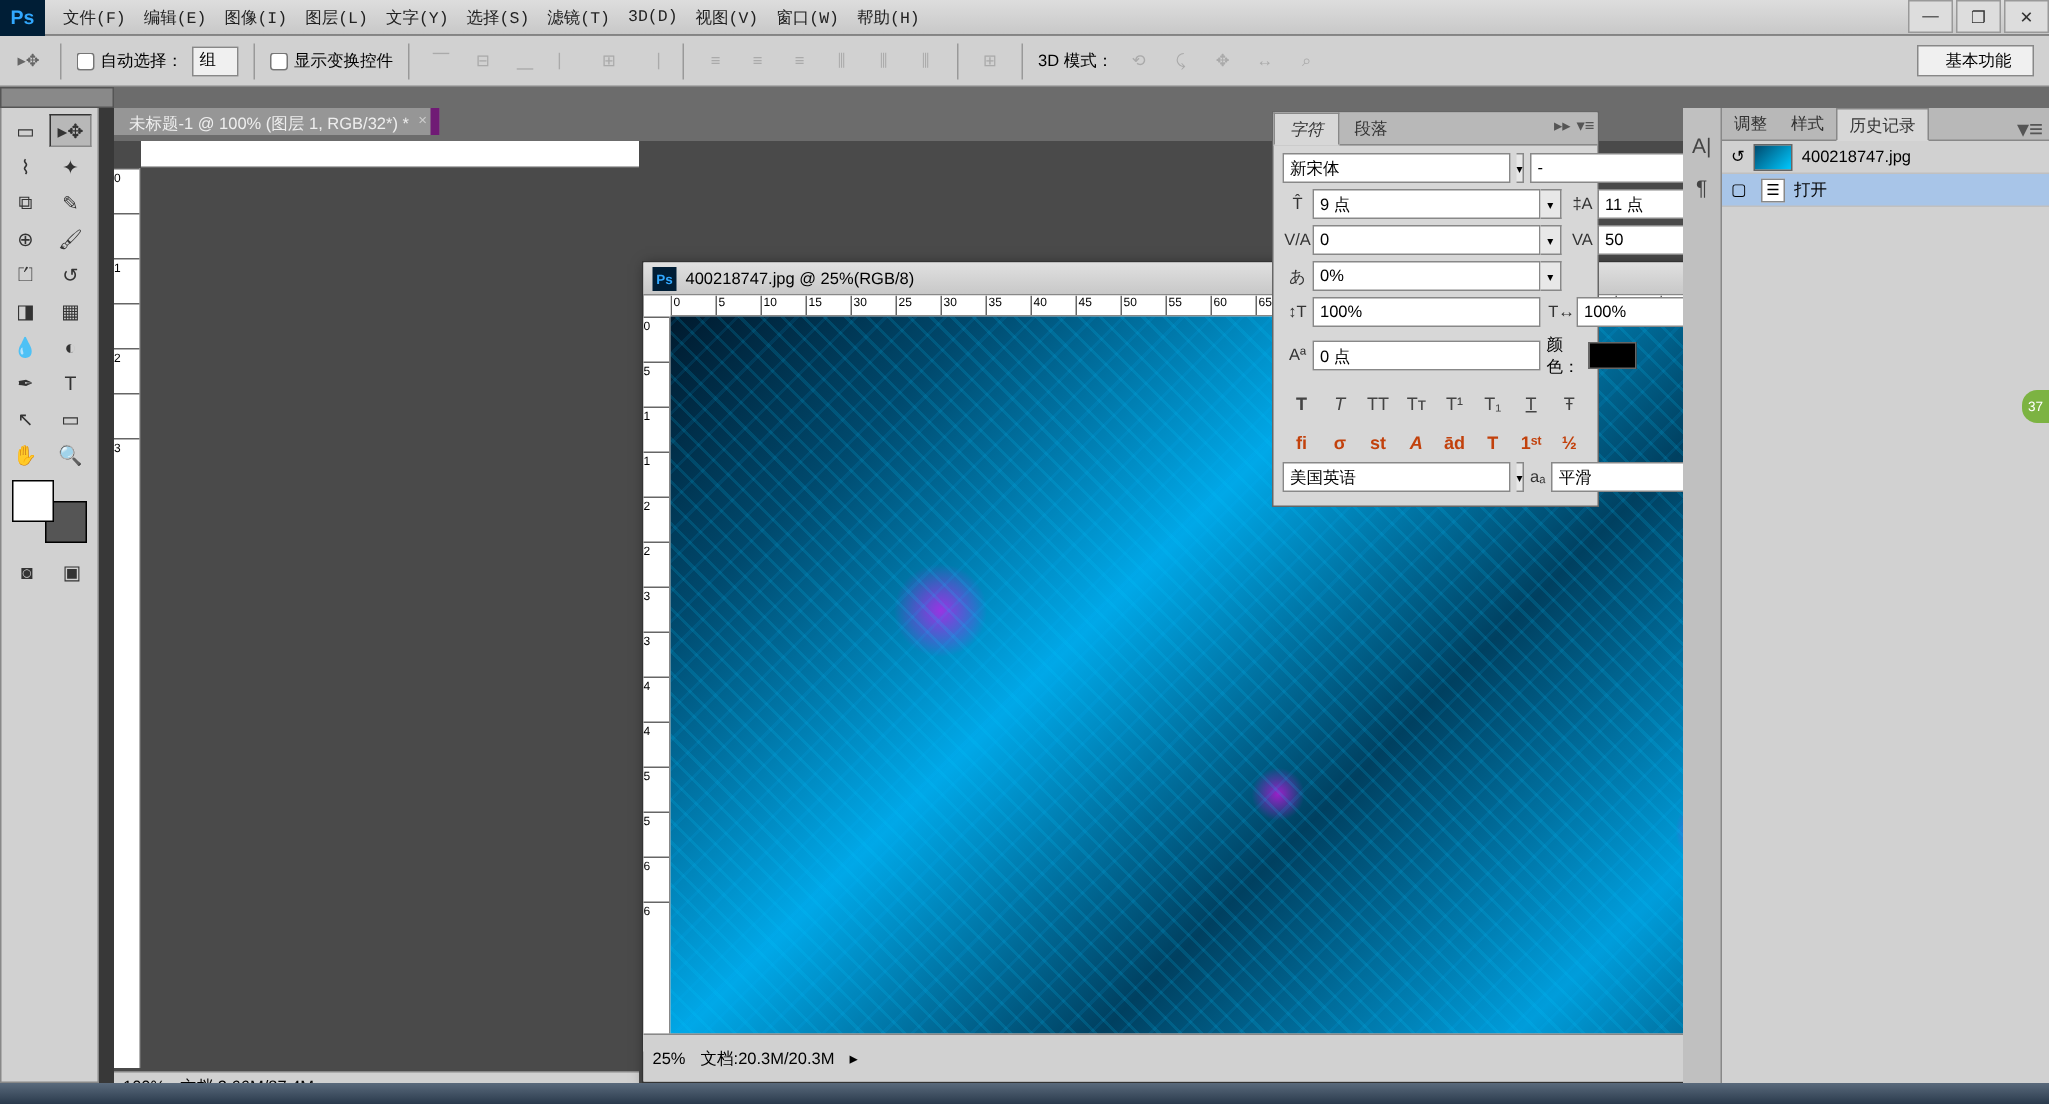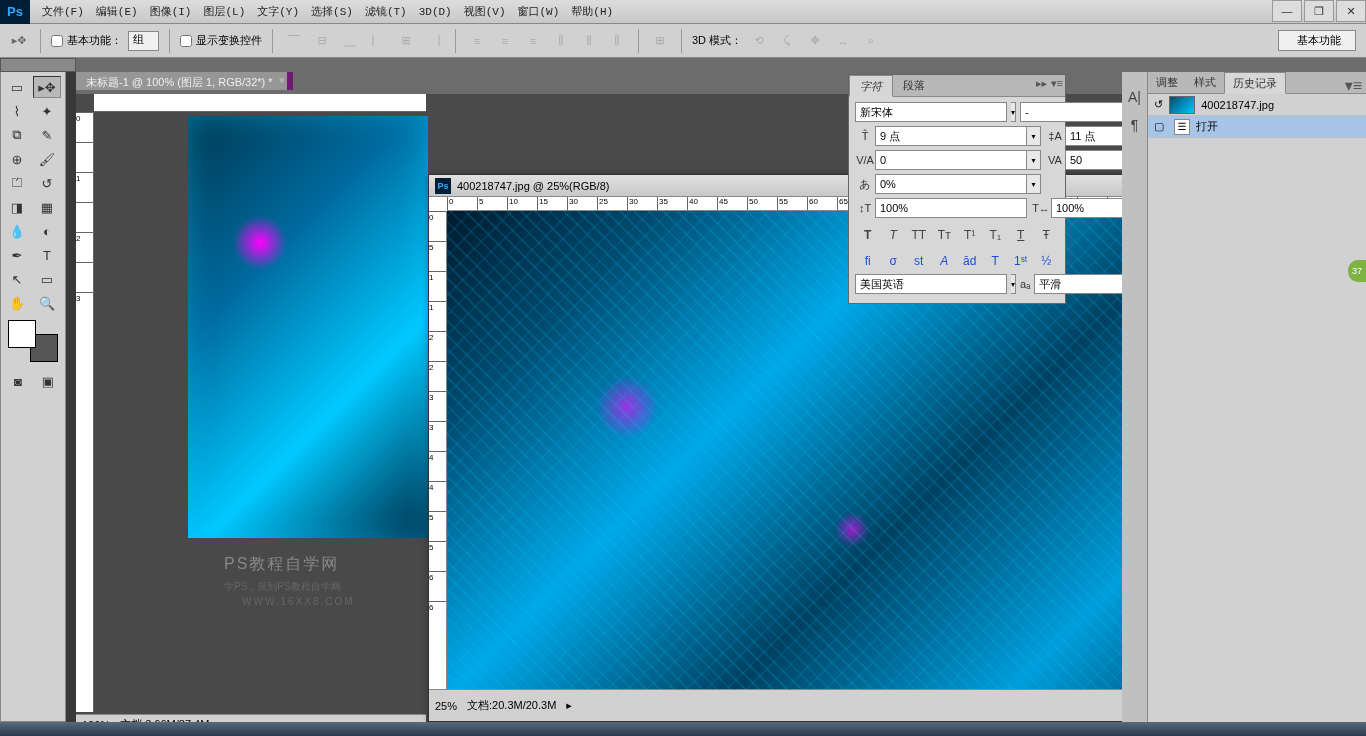--- a/index.html
+++ b/index.html
@@ -75,21 +75,21 @@
 .panel-tab.act { background:#d7d7d7; border:1px solid #888; border-bottom:1px solid #d7d7d7; margin-bottom:-1px;font-style:italic; }
 .panel-menu { position:absolute; right:2px; top:2px; display:flex; gap:4px; color:#555; }
 .char-body { padding:5px 6px; }
 .char-row { display:flex; align-items:center; margin-bottom:4px; gap:4px; }
 .char-field { flex:1; display:flex; align-items:center; }
 .char-ico { width:20px; text-align:center; color:#333; font-size:11px; }
 .char-input { flex:1; height:20px; border:1px solid #888; background:#fff; padding:0 4px; font-size:11px; }
 .char-dd { width:14px; height:20px; border:1px solid #888; border-left:none; background:#e8e8e8; display:flex; align-items:center; justify-content:center; font-size:8px; }
 .style-row { display:flex; justify-content:space-around; padding:4px 0; }
 .style-btn { width:20px; height:18px; display:flex; align-items:center; justify-content:center; font-size:12px; color:#444; }
-.style-btn.dis { color:#1d4ed8; }
+.style-btn.dis { color:#c2410c;font-weight:bold; }
 .color-patch { width:38px; height:18px; background:#000; border:1px solid #666; }
 
 
 .right-dock { position:absolute; right:0; top:72px; width:244px; bottom:14px; background:#d1d1d1; display:flex; }
 .mini-tabs { width:26px; background:#c0c0c0; border-right:1px solid #888; padding-top:10px; }
 .mini-tab { width:22px; height:26px; margin:2px auto; display:flex; align-items:center; justify-content:center; color:#444; font-size:14px; }
 .rp-body { flex:1; display:flex; flex-direction:column; }
 .rp-tabs { height:22px; background:#b8b8b8; display:flex; border-bottom:1px solid #888; position:relative; }
 .rp-tab { padding:3px 8px 0; font-size:11px; color:#333; }
 .rp-tab.act { background:#d7d7d7; border:1px solid #888; border-bottom:1px solid #d7d7d7; margin-bottom:-1px; }
@@ -131,21 +131,21 @@
     <div class="win-btn">❐</div>
     <div class="win-btn">✕</div>
   </div>
 </div>
 
 <div class="optbar">
   <span class="opt-icon">▸✥</span>
   <div class="opt-sep"></div>
   <label class="opt-check">
     <input type="checkbox" style="">
-      <span>基本功能：</span>
+      <span>自动选择：</span>
   </label>
   <div class="opt-select">组</div>
   <div class="opt-sep"></div>
   <label class="opt-check">
     <input type="checkbox" style="">
       <span>显示变换控件</span>
   </label>
   <div class="opt-sep"></div>
   <span class="opt-icon dis">⎺</span>
   <span class="opt-icon dis">⊟</span>
@@ -240,26 +240,20 @@
     <div class="ruler-v">
       <div class="tick-v">
           <span>0</span>
           <span></span>
           <span>1</span>
           <span></span>
           <span>2</span>
           <span></span>
           <span>3</span>
         </div>
-    </div>
-    <div class="canvas-area">
-      <div class="img"></div>
-      <div class="wm">PS教程自学网</div>
-      <div class="wm2">学PS，就到PS教程自学网</div>
-      <div class="wm3">WWW.16XX8.COM</div>
     </div>
     <div class="status">
       <span>100%</span>
       <span>文档:3.66M/87.4M</span>
         <span>▸</span>
     </div>
   </div>
 
   <div class="doc2">
     <div class="titlebar">
@@ -382,20 +376,30 @@
     <div class="char-row">
       <div class="char-field">
           <span class="char-ico">↕T</span>
           <input class="char-input" value="100%" style="">
         </div>
       <div class="char-field">
           <span class="char-ico">T↔</span>
           <input class="char-input" value="100%" style="">
         </div>
     </div>
+    <div class="char-row">
+      <div class="char-field">
+          <span class="char-ico">Aª</span>
+          <input class="char-input" value="0 点" style="">
+        </div>
+      <div class="char-field">
+          <span>颜色：</span>
+          <div class="color-patch"></div>
+        </div>
+    </div>
     <div class="style-row">
       <span class="style-btn">
           <b>T</b>
         </span>
       <span class="style-btn">
           <i>T</i>
         </span>
       <span class="style-btn">TT</span>
       <span class="style-btn">Tᴛ</span>
       <span class="style-btn">T¹</span>

